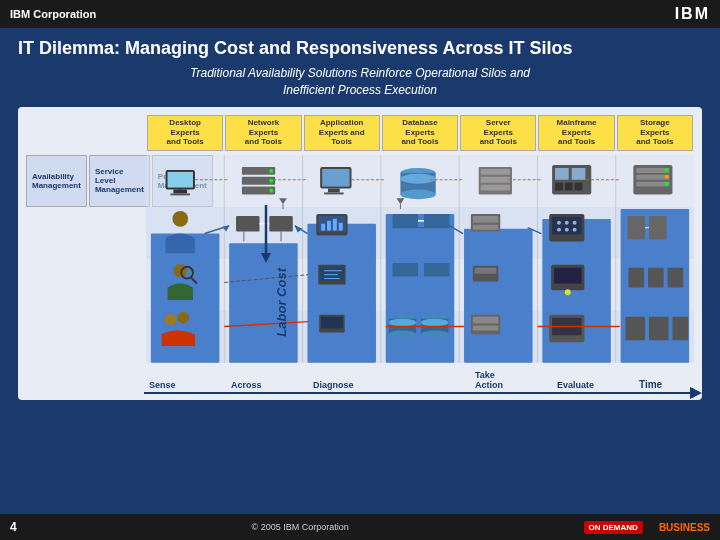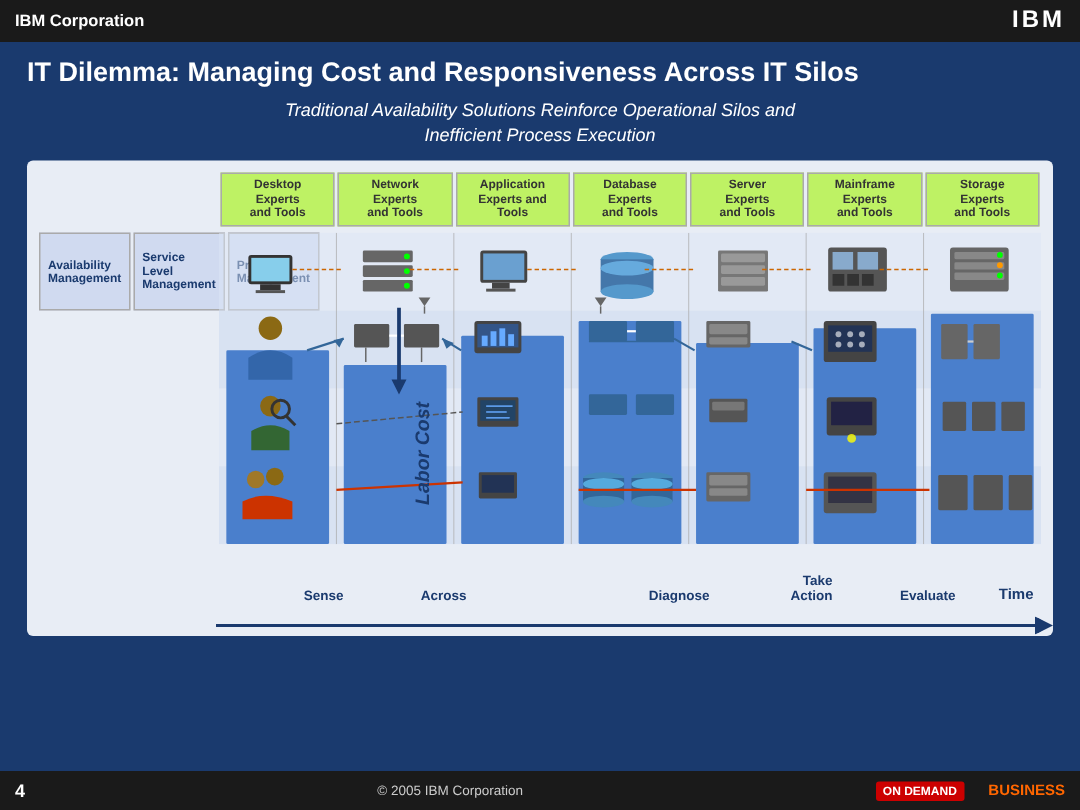--- a/index.html
+++ b/index.html
@@ -71,21 +71,21 @@
     #col-headers {
       display: flex;
       margin-bottom: 4px;
       padding-left: 120px;
     }
     .col-header {
       font-size: 8px;
       font-weight: bold;
       color: #333;
       text-align: center;
-      background: #bef264;
+      background: #fde047;
       border: 1px solid #aaa;
       padding: 2px 3px;
       line-height: 1.2;
       flex: 1;
       margin: 0 1px;
       min-height: 36px;
       display: flex;
       align-items: center;
       justify-content: center;
     }
@@ -130,25 +130,25 @@
 
     
     #bottom-axis {
       display: flex;
       padding-left: 120px;
       margin-top: 4px;
       align-items: center;
     }
     .axis-label {
       flex: 1;
-      text-align: right;
+      text-align: left;
       font-size: 9px;
       font-weight: bold;
       color: #1a3a6e;
-      margin: 12px 1px;
+      margin: 0 1px;
     }
     .axis-label.time {
       color: #1a3a6e;
       font-size: 10px;
     }
 
     
     #time-arrow {
       display: flex;
       align-items: center;

